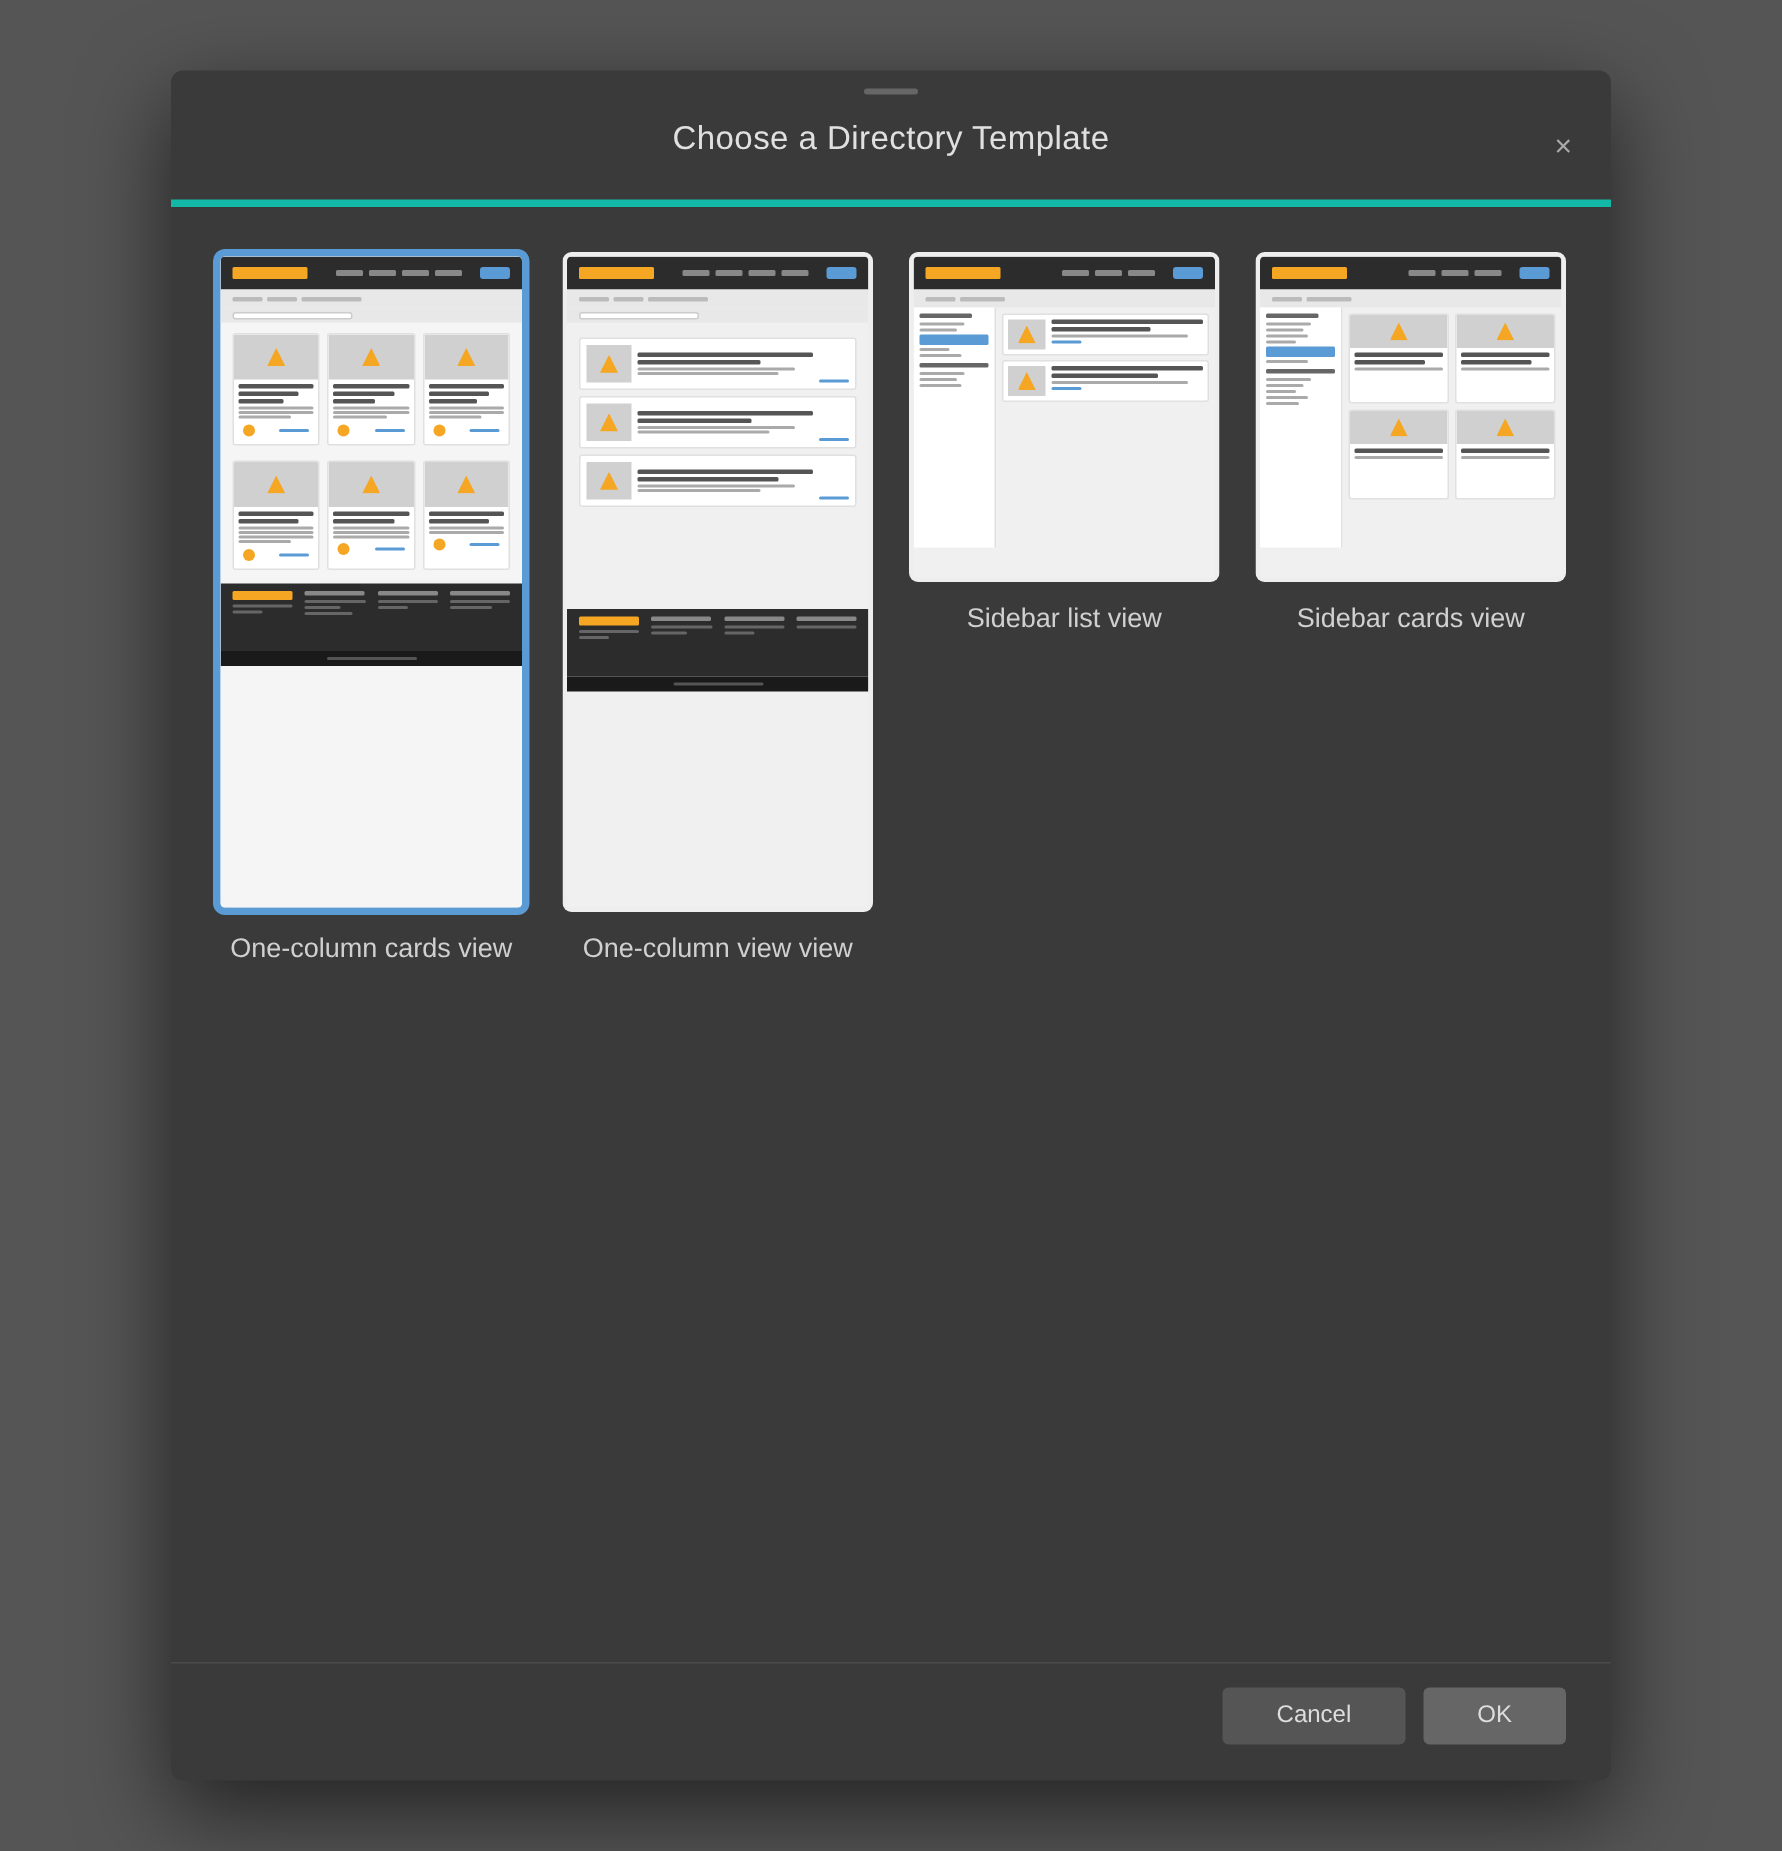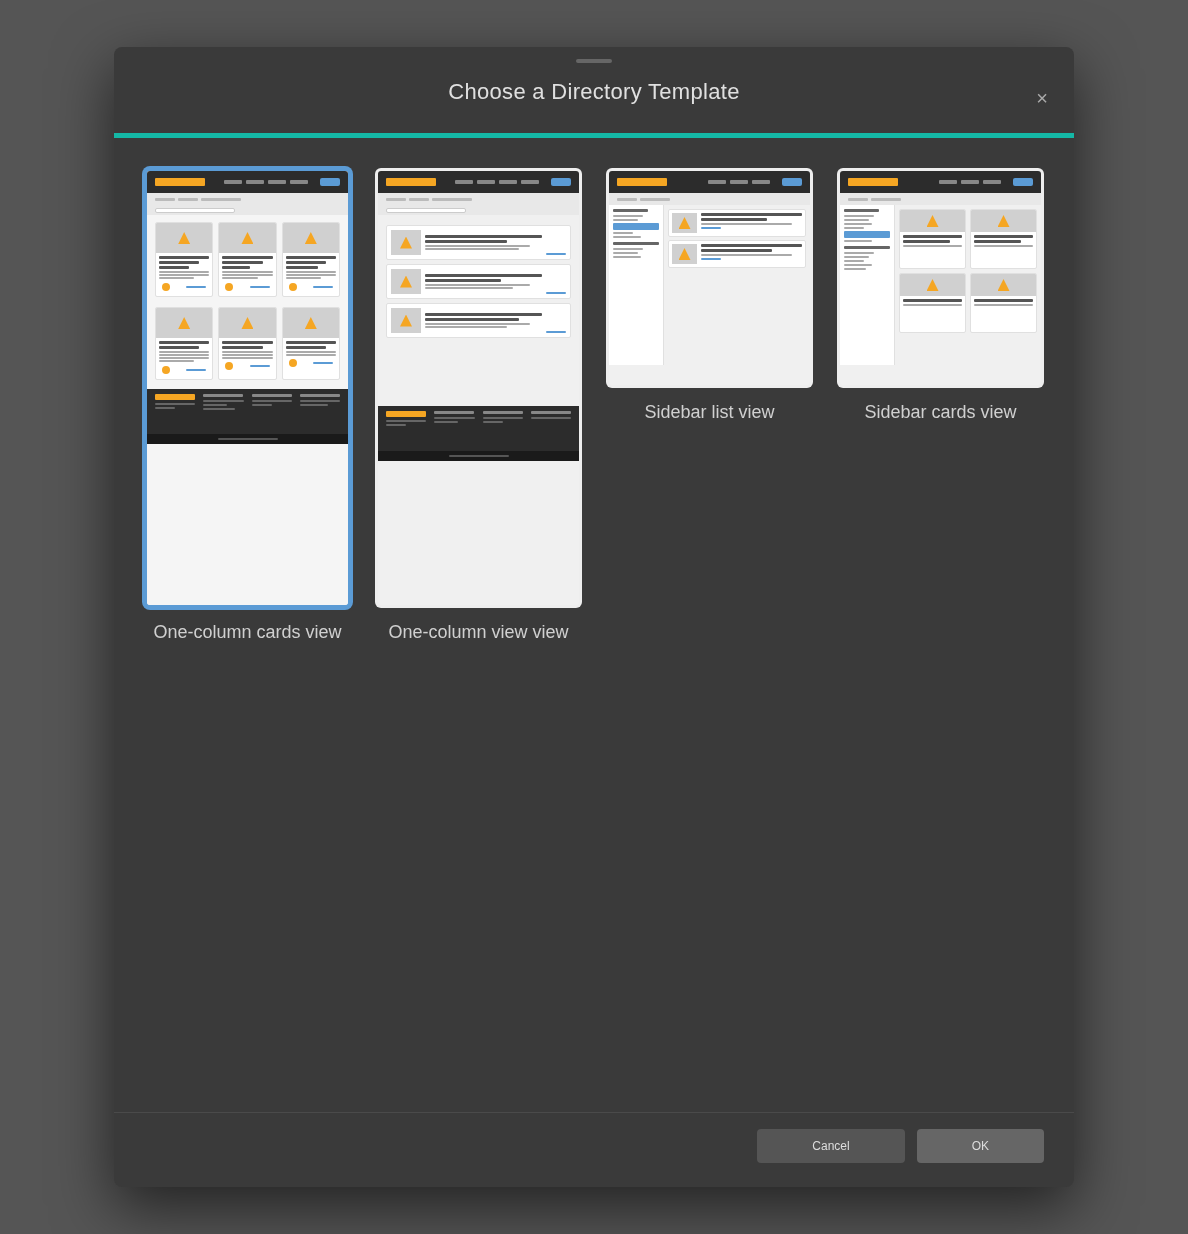--- a/index.html
+++ b/index.html
@@ -432,24 +432,24 @@
 
     .modal-footer {
       display: flex;
       justify-content: flex-end;
       gap: 12px;
       padding: 16px 30px 24px 30px;
       border-top: 1px solid #4a4a4a;
     }
 
     .btn {
-      padding: 10px 55px;
+      padding: 10px 36px;
       border-radius: 4px;
       border: none;
-      font-size: 12px;
+      font-size: 16px;
       cursor: pointer;
       font-weight: 400;
     }
 
     .btn-cancel {
       background: #555;
       color: #ddd;
     }
 
     .btn-ok {

